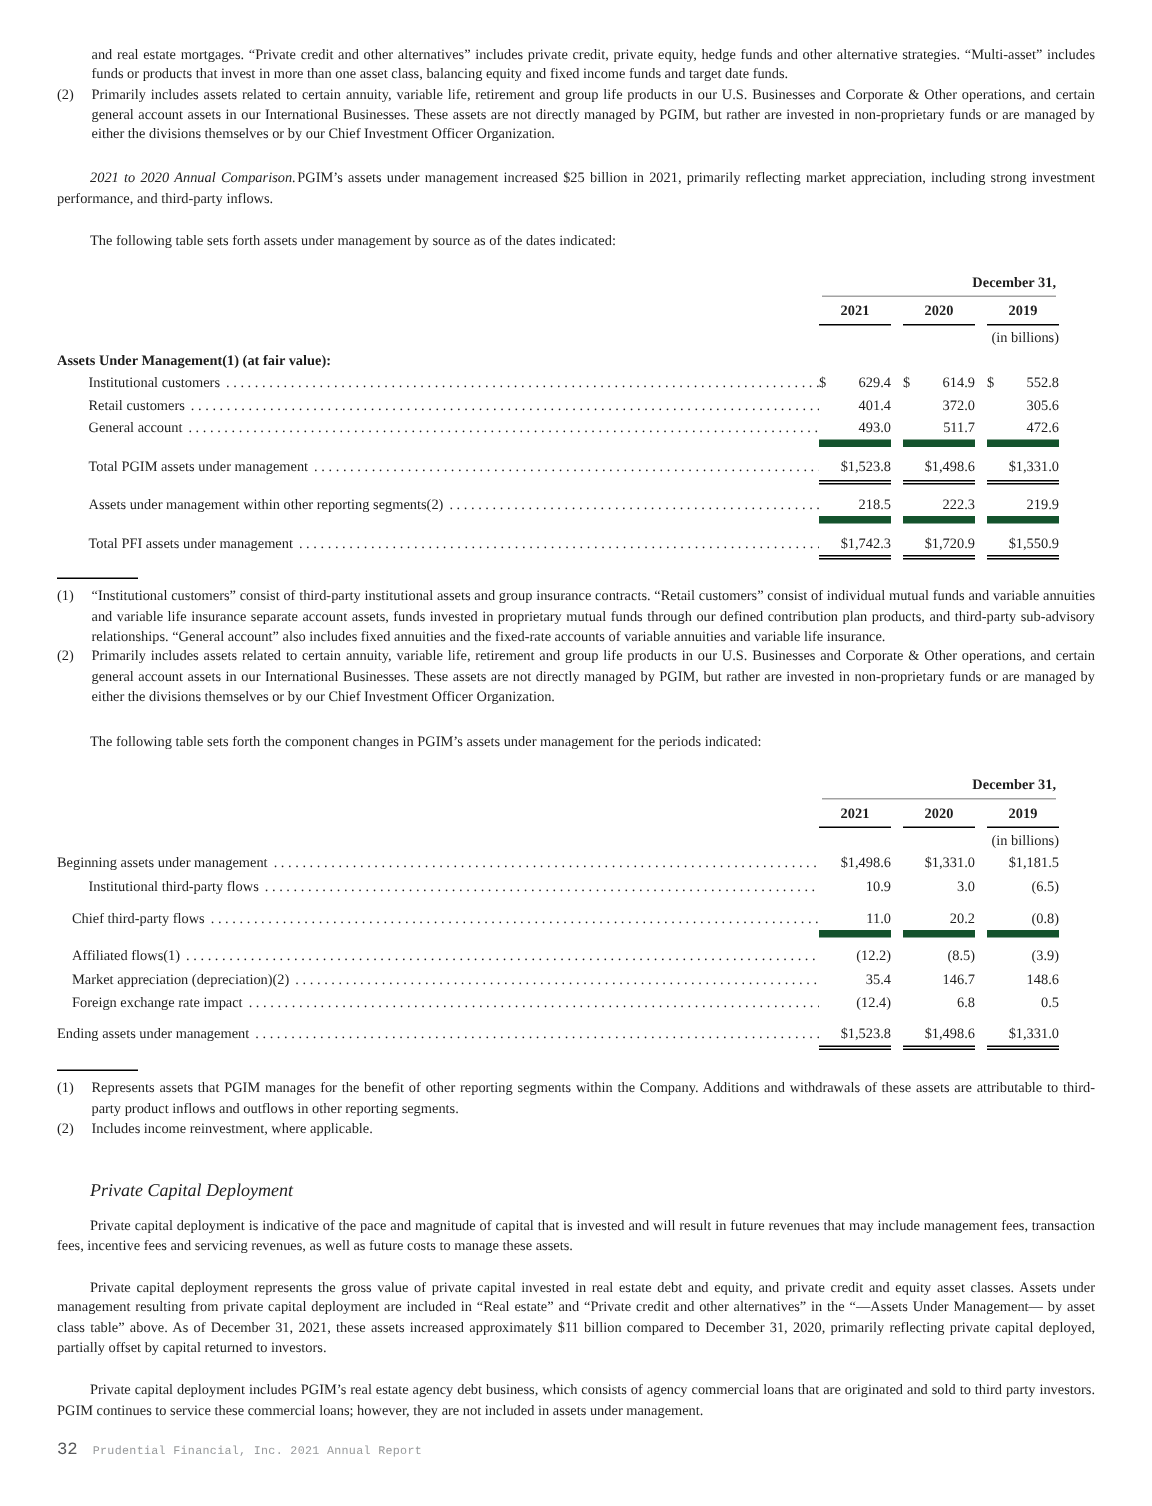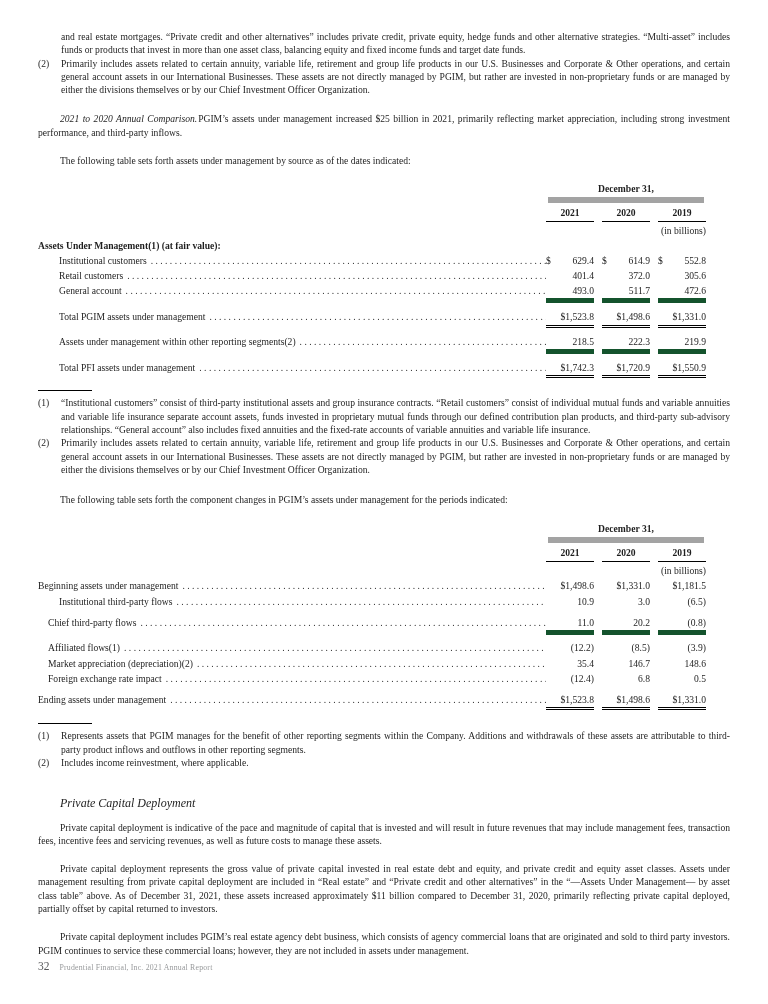--- a/index.html
+++ b/index.html
@@ -10,21 +10,21 @@
   .it{font-style:italic;}
   .lead-gap{padding-right:1px;}
   .cont-block{margin-left:23px;}
   .fn{display:flex;}
   .fn .fnm{flex:none;width:23px;}
   .fn .fnt{flex:1;text-align:justify;}
   
   .tbl{width:100%;}
   .thead{display:flex;justify-content:flex-end;}
   .thead-cols{width:160px;margin-right:24px;}
-  .date-label{text-align:center;font-weight:bold;border-bottom:6px solid #a3a3a3;padding-bottom:1px;margin:0 2px;}
+  .date-label{text-align:right;font-weight:bold;border-bottom:1px solid #a3a3a3;padding-bottom:1px;margin:0 2px;}
   .year-row{display:flex;justify-content:space-between;margin-top:3px;}
   .ycell{width:48px;text-align:center;font-weight:bold;border-bottom:1px solid #000;padding-bottom:2px;}
   .units{text-align:right;font-weight:normal;margin-top:2px;}
   .sect-label{font-weight:bold;margin-top:2px;}
   .trow{display:flex;align-items:baseline;margin-top:1px;}
   .tlabel{flex:1 1 auto;display:flex;align-items:baseline;overflow:hidden;min-width:0;}
   .tlabel>.lt{flex:none;white-space:nowrap;}
   .ind1{padding-left:10px;}
   .ind2{padding-left:21px;}
   .leader{flex:1 1 auto;overflow:hidden;white-space:nowrap;padding:0 5px 0 4px;color:#1e1e1e;}
@@ -32,21 +32,21 @@
   .vals{flex:none;display:flex;justify-content:space-between;width:160px;margin-right:24px;}
   .vcell{width:48px;display:flex;justify-content:space-between;align-items:baseline;padding-bottom:1px;}
   .vcell .cur{text-align:left;}
   .vcell .num{margin-left:auto;text-align:right;white-space:nowrap;font-family:Liberation Serif, serif;}
   .rule-s .vcell{border-bottom:5px solid #14532d;}
   .rule-d .vcell{border-bottom:3px double #000;}
   .mt6{margin-top:6px;}
   .mt7{margin-top:7px;}
   .fnsep{width:54px;border-top:1px solid #000;height:0;}
   .pcd-head{font-style:italic;font-size:12px;margin-left:22px;}
-  .footer{position:absolute;left:38px;top:960px;display:flex;align-items:baseline;font-family:Liberation Serif, serif;}
+  .footer{position:absolute;left:38px;top:960px;display:flex;align-items:baseline;font-family:Liberation Mono, monospace;}
   .pgnum{font-size:11.5px;color:#565759;}
   .rpt{font-size:7.8px;color:#97999b;margin-left:10px;letter-spacing:.2px;}
 </style>
 </head>
 <body>
 
 <div class="page">
 
   <p class="cont-block">and real estate mortgages. “Private credit and other alternatives” includes private credit, private equity, hedge funds and other alternative strategies. “Multi-asset” includes funds or products that invest in more than one asset class, balancing equity and fixed income funds and target date funds.</p>
 

